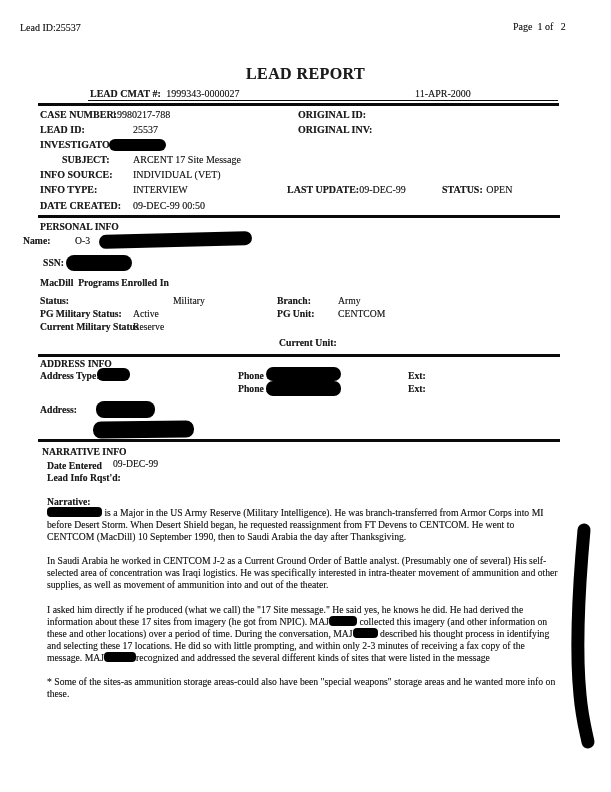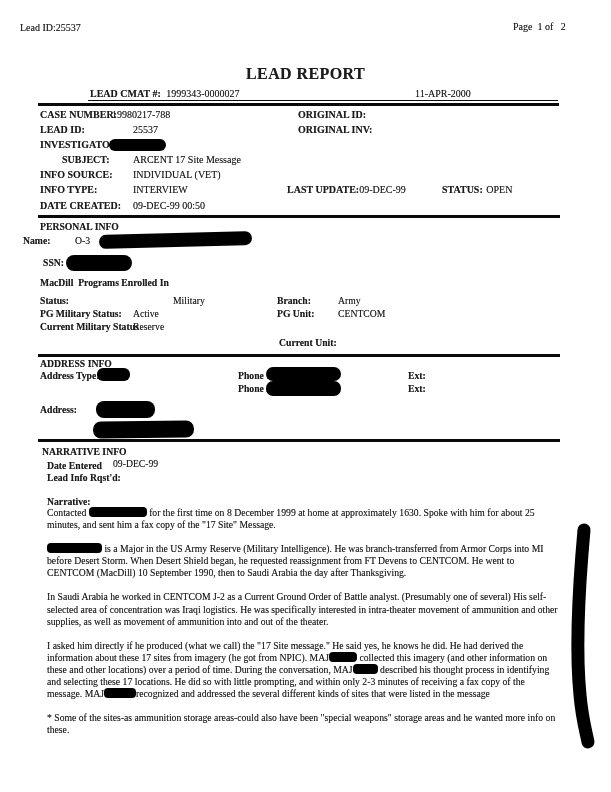--- a/index.html
+++ b/index.html
@@ -122,21 +122,20 @@
 
   <div class="rule" style="left:38px; top:439px; width:522px; height:2.5px;"></div>
 
   <span class="abs f9 b" style="left:42px; top:446px;">NARRATIVE INFO</span>
   <span class="abs f9 b" style="left:47px; top:460px;">Date Entered</span>
   <span class="abs f9" style="left:113px; top:458px;">09-DEC-99</span>
   <span class="abs f9 b" style="left:47px; top:472px;">Lead Info Rqst'd:</span>
   <span class="abs f9 b" style="left:47px; top:496px;">Narrative:</span>
 
   <div class="narrative">
-      <div class="para">Contacted <span class="redact-inline" style="width: 58px;"></span> for the first time on 8 December 1999 at home at approximately 1630.  Spoke with him for about 25 minutes, and sent him a fax copy of the "17 Site" Message.</div>
       <div class="para"><span class="redact-inline" style="width: 55px;"></span> is a Major in the US Army Reserve (Military Intelligence).  He was branch-transferred from Armor Corps into MI before Desert Storm.  When Desert Shield began, he requested reassignment from FT Devens to CENTCOM.  He went to CENTCOM (MacDill) 10 September 1990, then to Saudi Arabia the day after Thanksgiving.</div>
       <div class="para">In Saudi Arabia he worked in CENTCOM J-2 as a Current Ground Order of Battle analyst.  (Presumably one of several) His self-selected area of concentration was Iraqi logistics.  He was specifically interested in intra-theater movement of ammunition and other supplies, as well as movement of ammunition into and out of the theater.</div>
       <div class="para">I asked him directly if he produced (what we call) the "17 Site message."  He said yes, he knows he did. He had derived the information about these 17 sites from imagery (he got from NPIC).  MAJ<span class="redact-inline" style="width: 28px;"></span> collected this imagery (and other information on these and other locations) over a period of time.  During the conversation, MAJ<span class="redact-inline" style="width: 25px;"></span> described his thought process in identifying and selecting these 17 locations.  He did so with little prompting, and within only 2-3 minutes of receiving a fax copy of the message.  MAJ<span class="redact-inline" style="width: 32px;"></span>recognized and addressed the several different kinds of sites that were listed in the message</div>
       <div class="para tight">* Some of the sites-as ammunition storage areas-could also have been "special weapons" storage areas and he wanted more info on these.</div>
     </div>
 
   <svg width="611" height="792" style="position:absolute; left:0; top:0; pointer-events:none;">
     <path d="M584,530 C579,585 575,645 580,695 C582,718 586,732 588,742" stroke="#000000" stroke-width="13" fill="none" stroke-linecap="round"></path>
   </svg>
 

